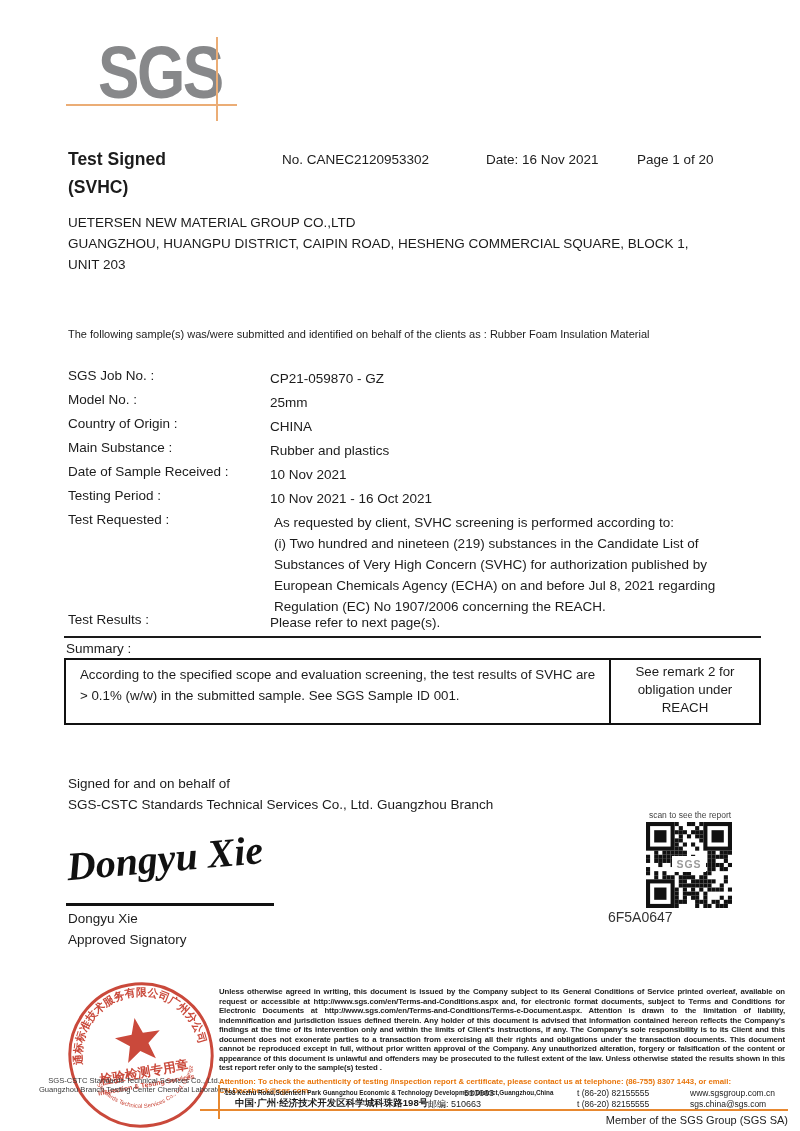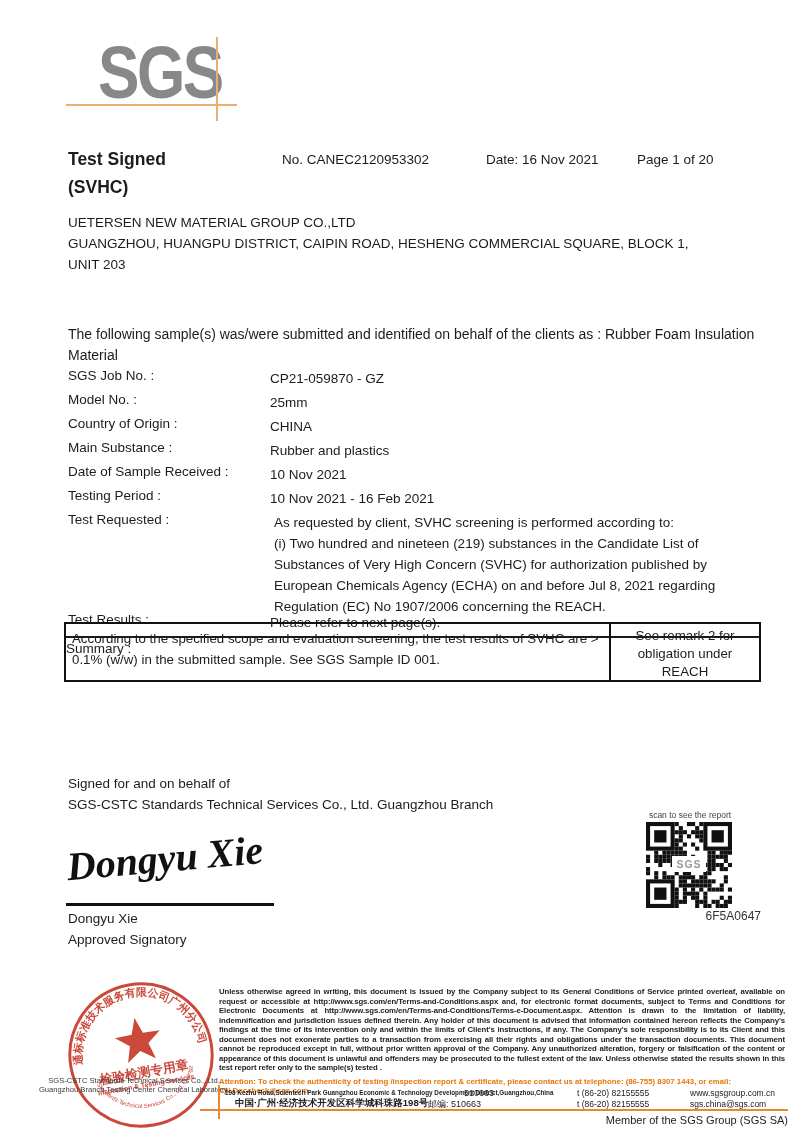--- a/index.html
+++ b/index.html
@@ -19,48 +19,48 @@
     letter-spacing:-3px;line-height:66px;transform:scaleX(.84);transform-origin:0 0;}
   .logo-hline{left:66px;top:104px;width:171px;height:2px;background:var(--accent);}
   .logo-vline{left:216px;top:37px;width:2px;height:84px;background:var(--accent);}
   
   .title{left:68px;top:149px;font-size:17.5px;font-weight:bold;}
   .subtitle{left:68px;top:177px;font-size:17.5px;font-weight:bold;}
   .hmeta{font-size:13.5px;top:152px;}
   .report-no{left:282px;} .report-date{left:486px;} .report-page{left:637px;}
   
   .client{left:68px;top:212px;width:642px;font-size:13.5px;line-height:21px;}
-  .intro{left:68px;top:324px;width:692px;font-size:14px;line-height:21px;}
+  .intro{left:68px;top:324px;width:692px;font-size:11px;line-height:21px;}
   
   .frow{left:68px;font-size:13.5px;}
   .frow .lab{position:absolute;left:0;top:0;width:200px;}
   .frow .val{position:absolute;left:202px;top:0;width:482px;line-height:21px;white-space:pre-line;}
   .r0{top:368px;} .r1{top:392px;} .r2{top:416px;} .r3{top:440px;}
   .r4{top:464px;} .r5{top:488px;} .r6{top:512px;} .r7{top:612px;}
   .r6 .val{left:206px;width:472px;}
   
   .rule{left:64px;top:636px;width:697px;height:2px;background:#1a1a1a;}
   .summary-label{left:66px;top:641px;font-size:13.5px;}
-  .summary-box{left:64px;top:622px;width:697px;height:60px;border:2px solid #111;display:flex;}
+  .summary-box{left:64px;top:658px;width:697px;height:67px;border:2px solid #111;display:flex;padding-left:8px;}
   .summary-result{flex:1;padding:4px 6px;font-size:13.3px;line-height:21px;}
   .summary-remark{width:150px;border-left:2px solid #111;text-align:center;
     font-size:13.3px;line-height:18px;padding-top:3px;white-space:pre-line;}
   
   .signed{left:68px;font-size:13.5px;}
   .s1{top:776px;} .s2{top:797px;}
   .sig-svg{left:60px;top:828px;width:260px;height:78px;}
   .sig-line{left:66px;top:903px;width:208px;height:2.5px;background:#111;}
   .sig-name{left:68px;top:911px;font-size:13.5px;}
   .sig-title{left:68px;top:932px;font-size:13.5px;}
   
   .qr-label{left:640px;top:810px;width:100px;font-size:8.5px;color:#444;text-align:center;}
   .qr-svg{left:646px;top:822px;width:86px;height:86px;}
   .qr-center{left:672px;top:856px;width:34px;height:16px;background:#fff;color:#9a9a9a;
     font-size:10.5px;font-weight:bold;text-align:center;line-height:16px;letter-spacing:1px;}
-  .qr-code{left:661px;top:909px;width:100px;font-size:12px;color:#333;text-align:right;}
+  .qr-code{left:608px;top:909px;width:100px;font-size:14px;color:#333;text-align:left;}
   
   .footer-text{left:219px;top:987px;width:566px;}
   .legal{font-size:7.8px;line-height:9.5px;font-weight:bold;text-align:justify;color:#242424;
     letter-spacing:-.1px;}
   .attention{font-size:7.8px;line-height:9.4px;font-weight:bold;color:var(--attention);margin-top:4px;}
   .stamp-svg{left:62px;top:976px;width:158px;height:158px;transform:rotate(-10deg);opacity:.92;}
   .stamp-company{left:36px;top:1076px;width:196px;font-size:7.6px;line-height:9.2px;
     color:#3a3a3a;text-align:center;}
   .addr-vline{left:218px;top:1085px;width:2px;height:34px;background:var(--accent_strong);}
   .arow{font-size:8.5px;color:#222;}
@@ -111,21 +111,21 @@
   <div class="abs frow r3">
     <span class="lab">Main Substance :</span>
     <span class="val">Rubber and plastics</span>
   </div>
   <div class="abs frow r4">
     <span class="lab">Date of Sample Received :</span>
     <span class="val">10 Nov 2021</span>
   </div>
   <div class="abs frow r5">
     <span class="lab">Testing Period :</span>
-    <span class="val">10 Nov 2021 - 16 Feb 2021</span>
+    <span class="val">10 Nov 2021 - 16 Oct 2021</span>
   </div>
   <div class="abs frow r6">
     <span class="lab">Test Requested :</span>
     <span class="val">As requested by client, SVHC screening is performed according to:
 (i) Two hundred and nineteen (219) substances in the Candidate List of Substances of Very High Concern (SVHC) for authorization published by European Chemicals Agency (ECHA) on and before Jul 8, 2021 regarding Regulation (EC) No 1907/2006 concerning the REACH.</span>
   </div>
   <div class="abs frow r7">
     <span class="lab">Test Results :</span>
     <span class="val">Please refer to next page(s).</span>
   </div>

